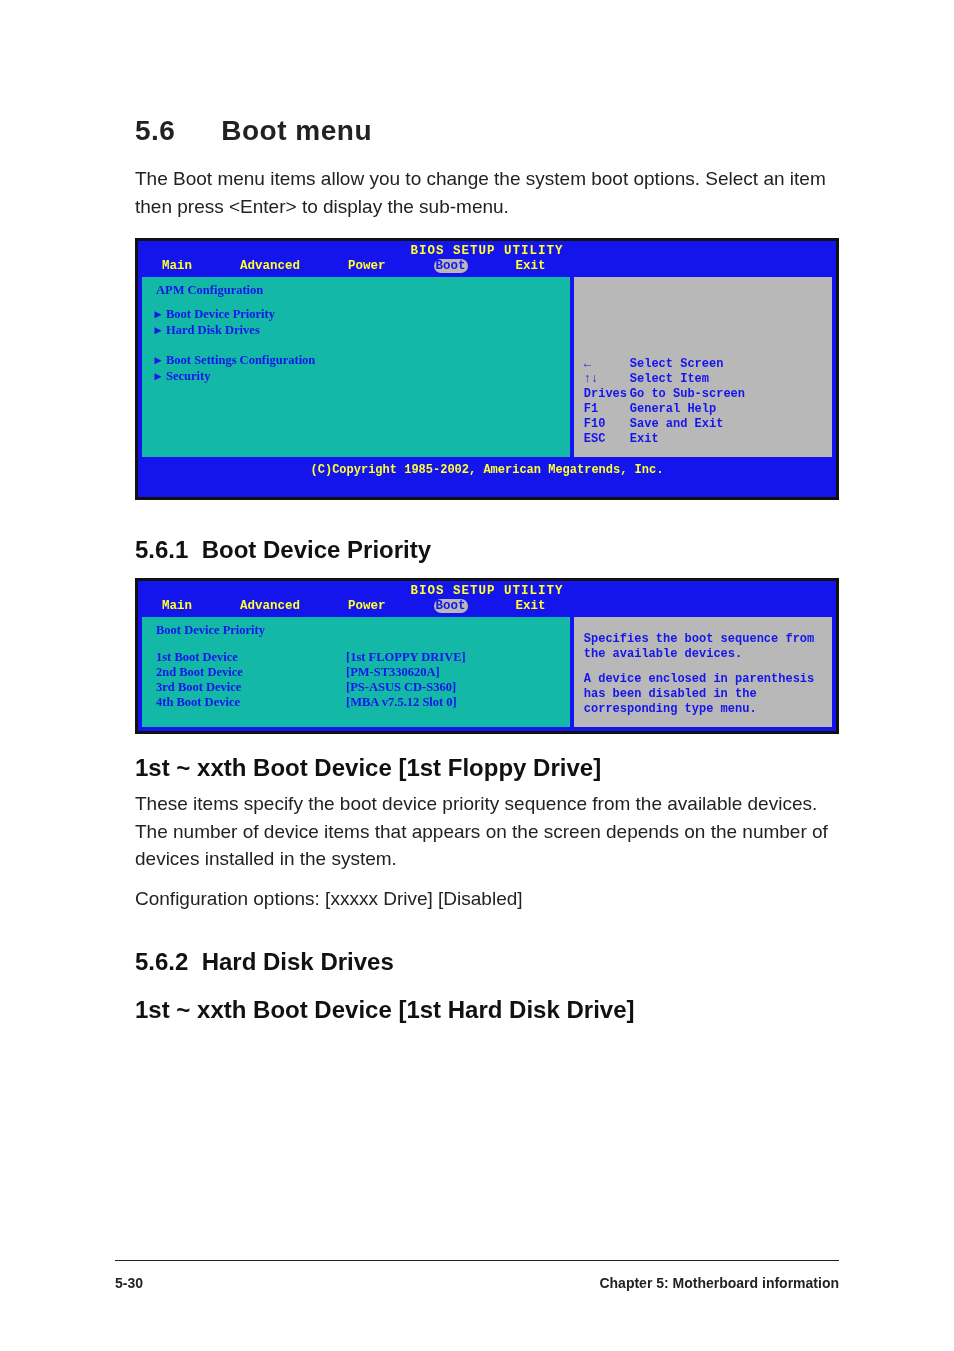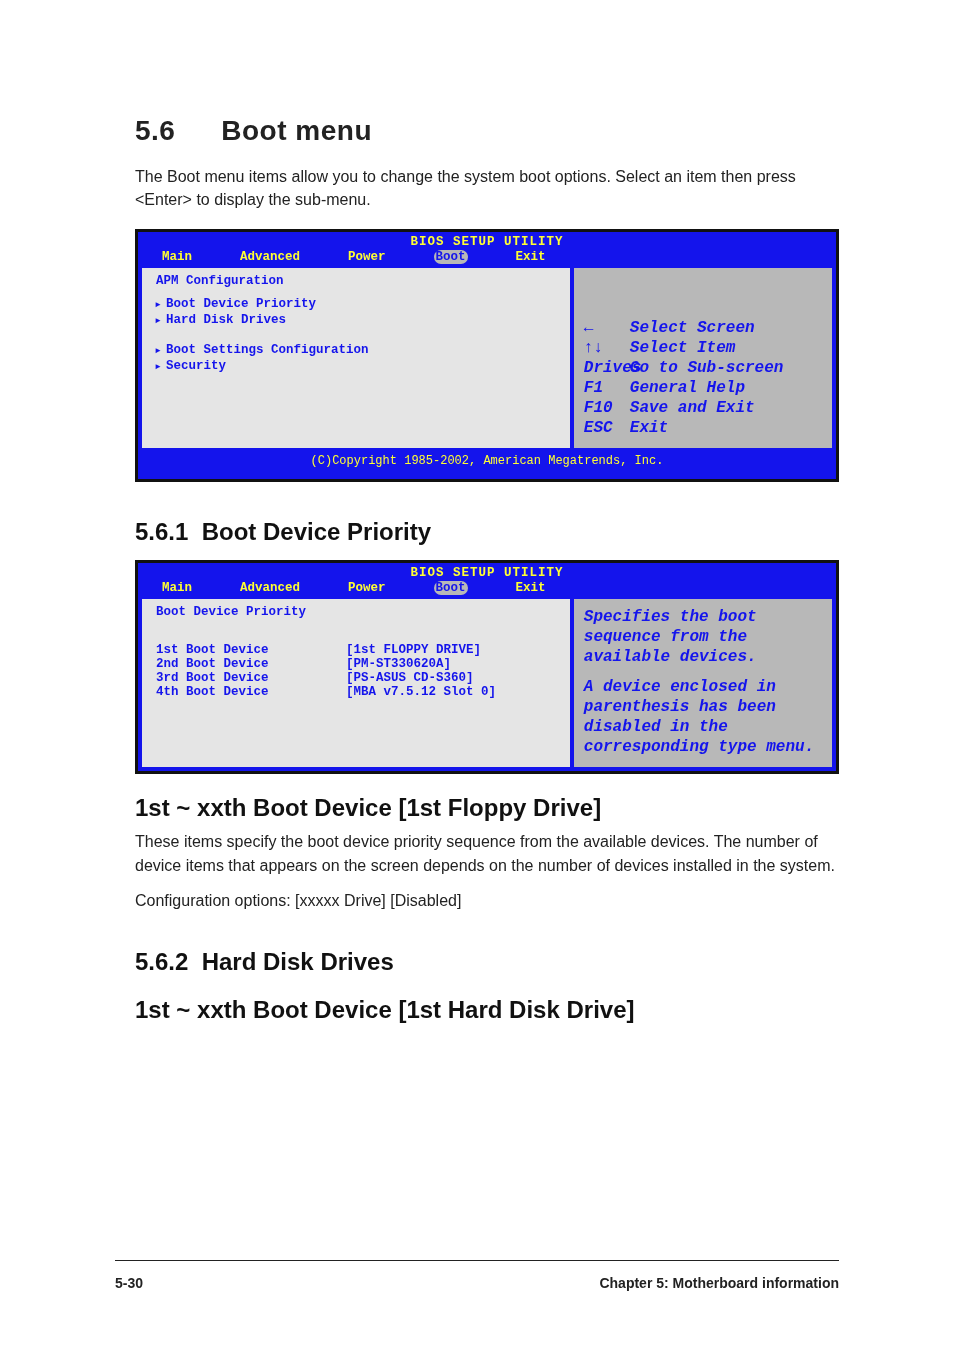--- a/index.html
+++ b/index.html
@@ -19,21 +19,21 @@
   }
   h1.section-title {
     font-size: 28px;
     font-weight: 800;
     letter-spacing: 0.5px;
     margin: 0 0 18px 0;
     color: #222;
   }
   .section-num { display: inline-block; width: 78px; }
   .body-text {
-    font-size: 16px;
+    font-size: 19px;
     line-height: 1.45;
     margin: 0 0 18px 0;
     color: #222;
   }
   h2.sub-title {
     font-size: 24px;
     font-weight: 800;
     margin: 36px 0 14px 0;
     color: #111;
   }
@@ -76,25 +76,26 @@
     color: #1414ec;
     padding: 0 2px;
     border-radius: 7px;
   }
   .bios-body {
     display: flex;
     padding: 0 4px 4px 4px;
   }
   .bios-left {
     flex: 0 0 62%;
-    background: #e5e5e5;
+    background: #14b8a6;
     color: #1414ec;
     padding: 6px 12px 12px 8px;
     min-height: 180px;
     box-sizing: border-box;
+    font-family: Liberation Serif, serif;
   }
   .bios-right {
     flex: 1;
     background: #b8b8b8;
     color: #1414ec;
     margin-left: 4px;
     padding: 8px 8px 10px 10px;
     box-sizing: border-box;
     display: flex;
     flex-direction: column;
@@ -115,36 +116,35 @@
     width: 16px;
     display: inline-block;
     text-align: center;
   }
   .bios-item {
     font-weight: bold;
     white-space: pre;
   }
   .keyhelp {
     font-weight: bold;
-    font-size: 16px;
+    font-size: 12px;
     line-height: 1.25;
-    font-style: italic;
   }
   .keyhelp .kkey { display: inline-block; width: 46px; }
   .bios-footer {
     text-align: center;
     color: #ffff33;
-    font-weight: normal;
-    padding: 2px 0 11px 0;
+    font-weight: bold;
+    padding: 2px 0 20px 0;
     font-size: 12px;
   }
   .bios-short .bios-left { min-height: 110px; }
-  .bios-short .bios-right { min-height: 110px; }
-
-  .device-grid { margin-top:24px; }
+  .bios-short .bios-right { min-height: 110px; justify-content: flex-end; }
+
+  .device-grid { margin-top:12px; }
   .device-row { display:flex; }
   .device-label { width: 190px; font-weight: bold; white-space: pre; padding-left: 6px; }
   .device-value { font-weight: bold; }
 
   
   .page-footer-line {
     position: absolute;
     left: 115px;
     right: 115px;
     bottom: 90px;

